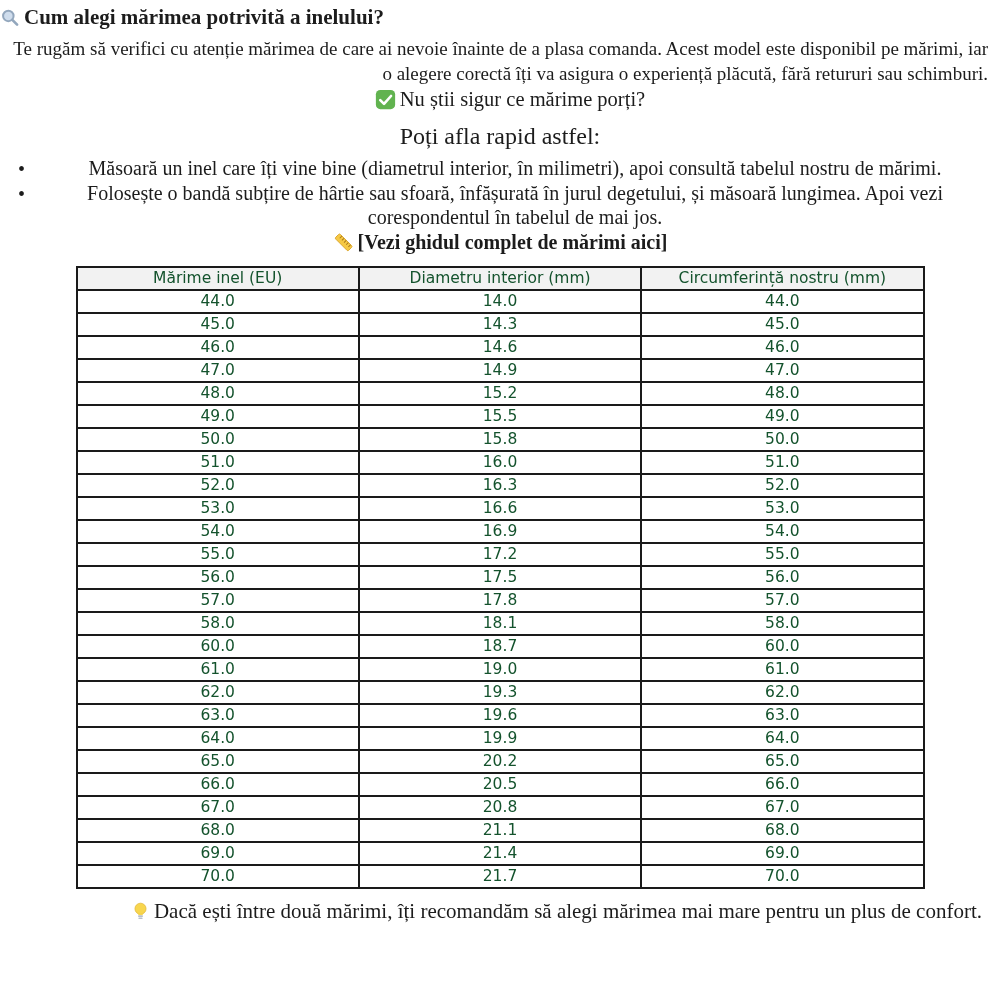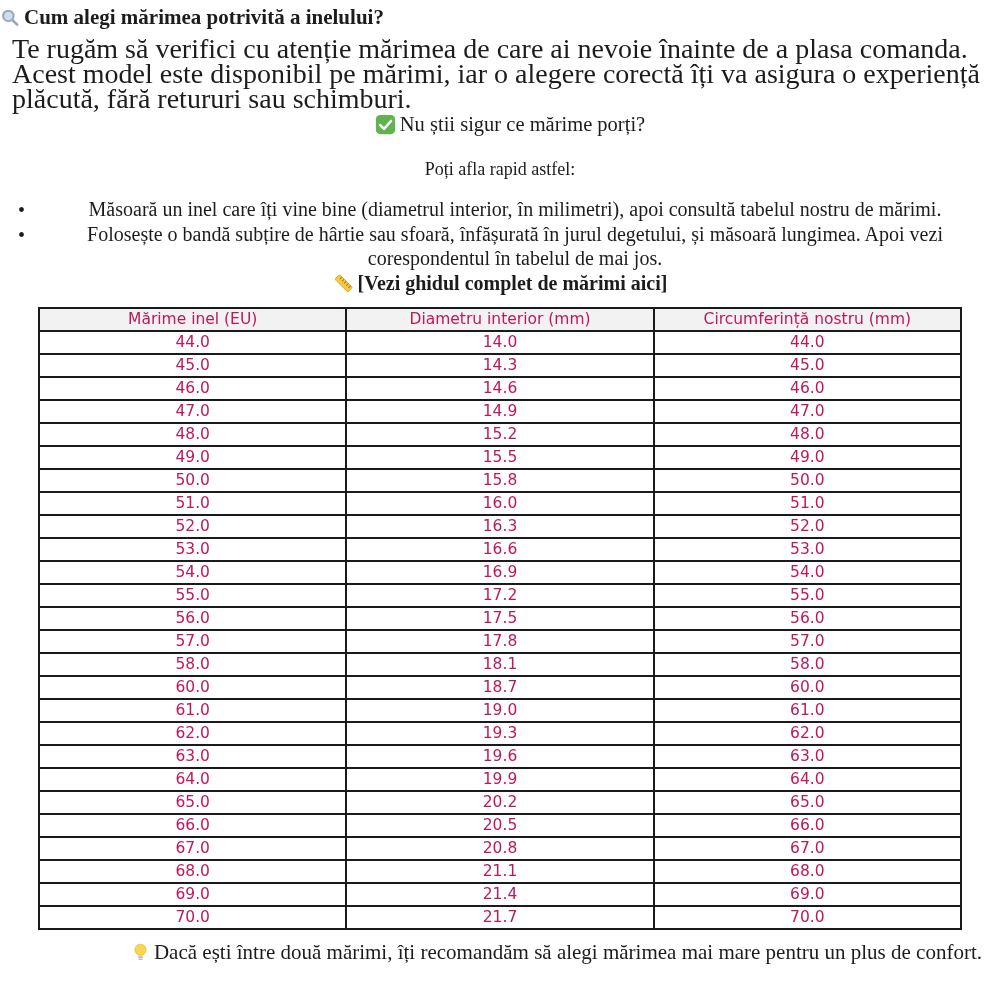--- a/index.html
+++ b/index.html
@@ -21,39 +21,39 @@
 
   .title {
     font-size: 21px;
     font-weight: bold;
     text-align: left;
     margin: 0;
     line-height: 26px;
   }
 
   .intro {
-    font-size: 28px;
-    text-align: left;
+    font-size: 19px;
+    text-align: right;
     line-height: 25px;
     margin: 2px 12px 0 12px;
   }
 
   .question {
     font-size: 20.5px;
     text-align: center;
     line-height: 25px;
     margin: 1px 0 0 0;
     padding-left: 20px;
   }
 
   .subheading {
-    font-size: 18px;
+    font-size: 24px;
     text-align: center;
     line-height: 24px;
-    margin: 16px;
+    margin: 8px;
   }
 
   ul.steps {
     margin: 0;
     padding: 0;
     list-style: none;
   }
   ul.steps li {
     position: relative;
     text-align: center;
@@ -71,25 +71,25 @@
   .guide-link {
     font-size: 20px;
     font-weight: bold;
     text-align: center;
     line-height: 25px;
     margin: 0 0 7px 0;
   }
 
   table.size-table {
     border-collapse: collapse;
-    width: 924px;
+    width: 849px;
     margin: 0 auto;
     font-family: "DejaVu Sans", "Liberation Sans", sans-serif;
     font-size: 15.5px;
-    color: #be185d;
+    color: #14532d;
     table-layout: fixed;
   }
   table.size-table th,
   table.size-table td {
     border: 2px solid #1a1a1a;
     text-align: center;
     padding: 0;
     height: 21.4px;
     line-height: 21px;
     font-weight: normal;

